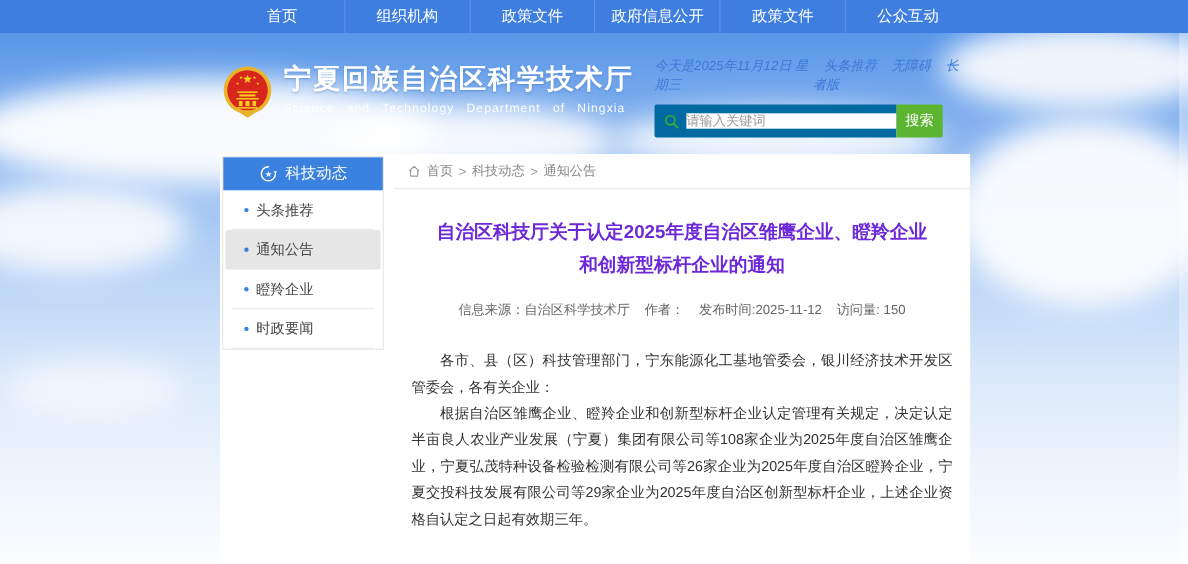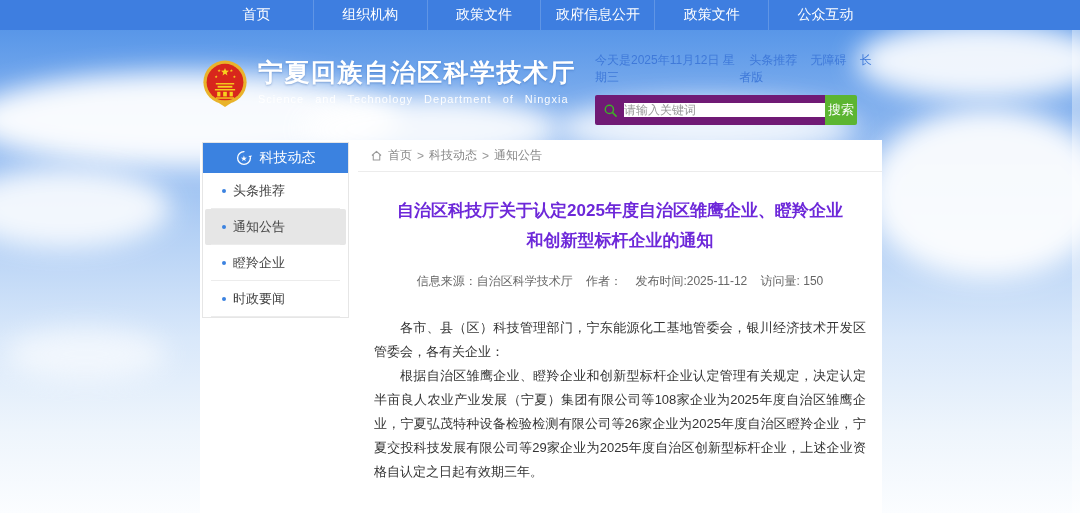--- a/index.html
+++ b/index.html
@@ -32,28 +32,28 @@
   .emblem { width:46px; height:52px; margin-right:10px; }
   .brand-text .cn {
     color:#fff; font-size:25px; font-weight:bold; letter-spacing:1.5px;
     text-shadow:0 1px 2px rgba(30,80,160,.35); line-height:30px;font-family:Liberation Serif, serif;
   }
   .brand-text .en {
     color:rgba(255,255,255,.95); font-size:11px; letter-spacing:1px; word-spacing:7px; margin-top:5px;
   }
 
   .header-right { position:absolute; left:595px; top:52px; width:282px; z-index:4; }
-  .util-row { display:flex; justify-content:flex-end; align-items:center; font-size:12px; color:#3f79d9; }
+  .util-row { display:flex; justify-content:flex-end; align-items:center; font-size:12px; color:#3f79d9;font-style:italic; }
   .lang-links span { margin-left:10px; cursor:pointer; }
   .search-row { margin-top:9px; display:flex; width:262px; height:30px; }
-  .search-box { flex:1; background:#701a75; display:flex; align-items:center; border-radius:2px 0 0 2px; padding-left:8px; }
+  .search-box { flex:1; background:#0369a1; display:flex; align-items:center; border-radius:2px 0 0 2px; padding-left:8px; }
   .search-box input { border:none; outline:none; flex:1; font-size:12px; color:#333; margin-left:6px; font-family:inherit; }
   .search-box input::placeholder { color:#999; }
   .search-btn {
-    width:32px; background:#5cb531; color:#fff; font-size:13px; border:none; cursor:pointer;
+    width:42px; background:#5cb531; color:#fff; font-size:13px; border:none; cursor:pointer;
     border-radius:0 2px 2px 0; font-family:Liberation Sans, sans-serif;
   }
 
   
   .panel { position:absolute; left:200px; top:140px; width:682px; bottom:0; background:#fff; z-index:3; }
 
   .sidebar { position:absolute; left:2px; top:2px; width:147px; background:#fff; border:1px solid #e6e6e6; }
   .sidebar-head {
     height:30px; background:#3b82e0; color:#fff; font-size:14px;
     display:flex; align-items:center; justify-content:center; gap:8px;

